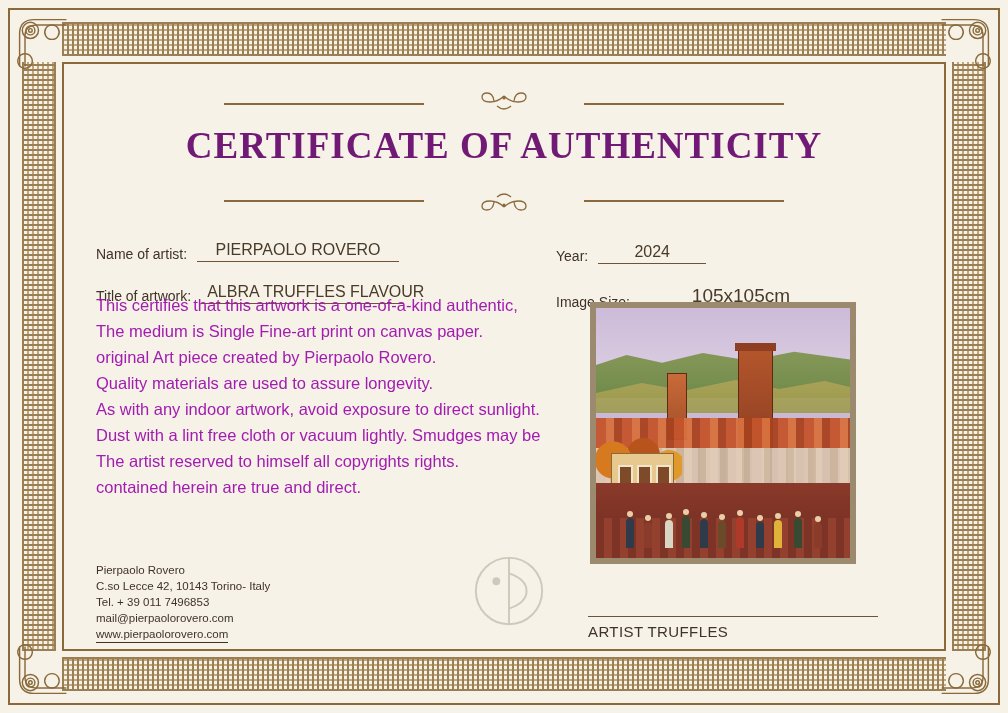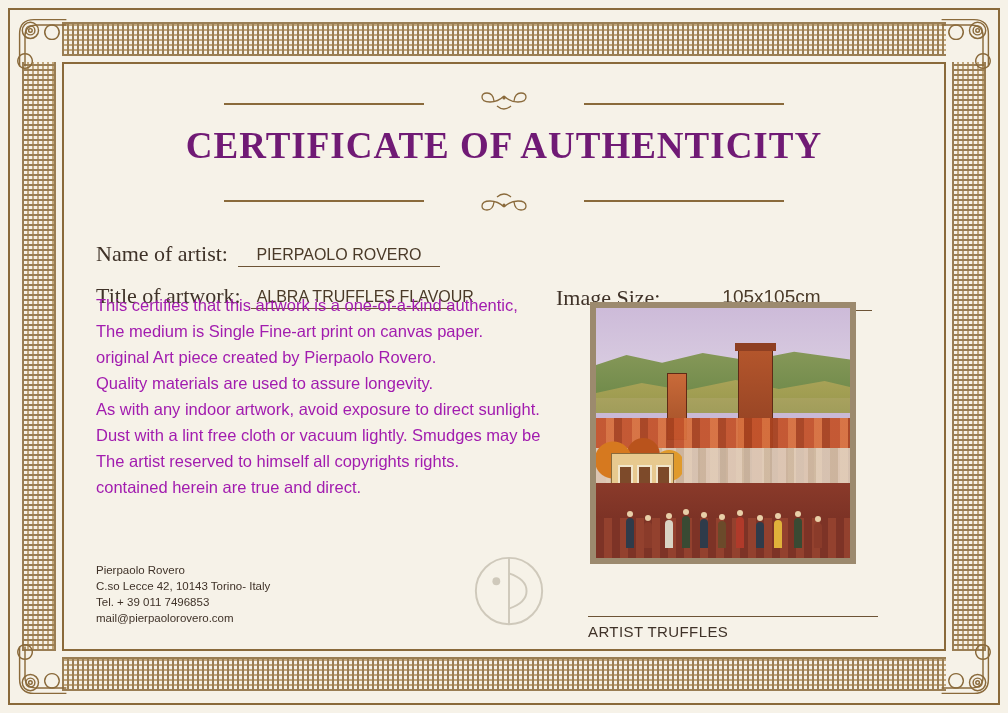--- a/index.html
+++ b/index.html
@@ -132,24 +132,24 @@
     margin-top: 30px;
     height: 78px;
   }
   .field {
     position: absolute;
     display: flex;
     align-items: flex-end;
     color: #4a3a28;
   }
   .field .lab {
-    font-size: 22px;
+    font-size: 14px;
     color: #3f3228;
     white-space: nowrap;
-    font-family: Liberation Serif, serif;
+    font-family: Liberation Sans, sans-serif;
   }
   .field .val {
     border-bottom: 1.5px solid #6d5436;
     margin-left: 10px;
     padding: 0 6px 2px 6px;
     color: #4a3a28;
     font-size: 16px;
     white-space: nowrap;
     text-align: center;
   }
@@ -419,20 +419,24 @@
 
     <div class="fields">
       <div class="field f-artist">
         <span class="lab">Name of artist:</span>
         <span class="val">PIERPAOLO ROVERO</span>
       </div>
       <div class="field f-title">
         <span class="lab">Title of artwork:</span>
         <span class="val">ALBRA TRUFFLES FLAVOUR</span>
       </div>
+      <div class="field f-year">
+        <span class="lab">Year:</span>
+        <span class="val">2024</span>
+      </div>
       <div class="field f-size">
         <span class="lab">Image Size:</span>
         <span class="val">105x105cm</span>
       </div>
     </div>
 
     <div class="body-text">
       <div>This certifies that this artwork is a one-of-a-kind authentic,</div>
       <div>The medium is Single Fine-art print on canvas paper.</div>
       <div>original Art piece created by Pierpaolo Rovero.</div>
@@ -474,20 +478,21 @@
           <div class="fig" style="left:86%;background:#8a3b2a;height:25px"></div>
         </div>
       </div>
     </div>
 
     <div class="contact">
       <div>Pierpaolo Rovero</div>
       <div>C.so Lecce 42, 10143 Torino- Italy</div>
       <div>Tel. + 39 011 7496853</div>
       <div>mail@pierpaolorovero.com</div>
+      <div><span class="url">www.pierpaolorovero.com</span></div>
     </div>
 
     <div class="logo">
       <svg viewBox="0 0 80 80" fill="none" stroke="currentColor" stroke-width="2">
         <circle cx="40" cy="40" r="34"></circle>
         <path d="M40 6 v68"></path>
         <path d="M40 22 q18 6 18 18 q0 12 -18 18"></path>
         <circle cx="27" cy="30" r="4" fill="currentColor" stroke="none"></circle>
       </svg>
     </div>

